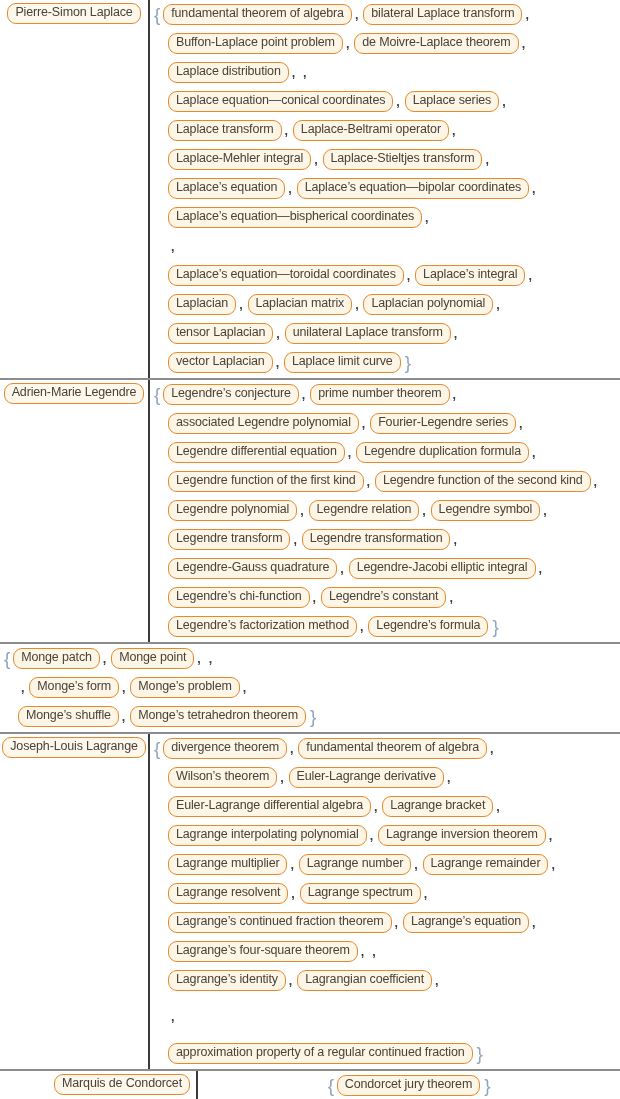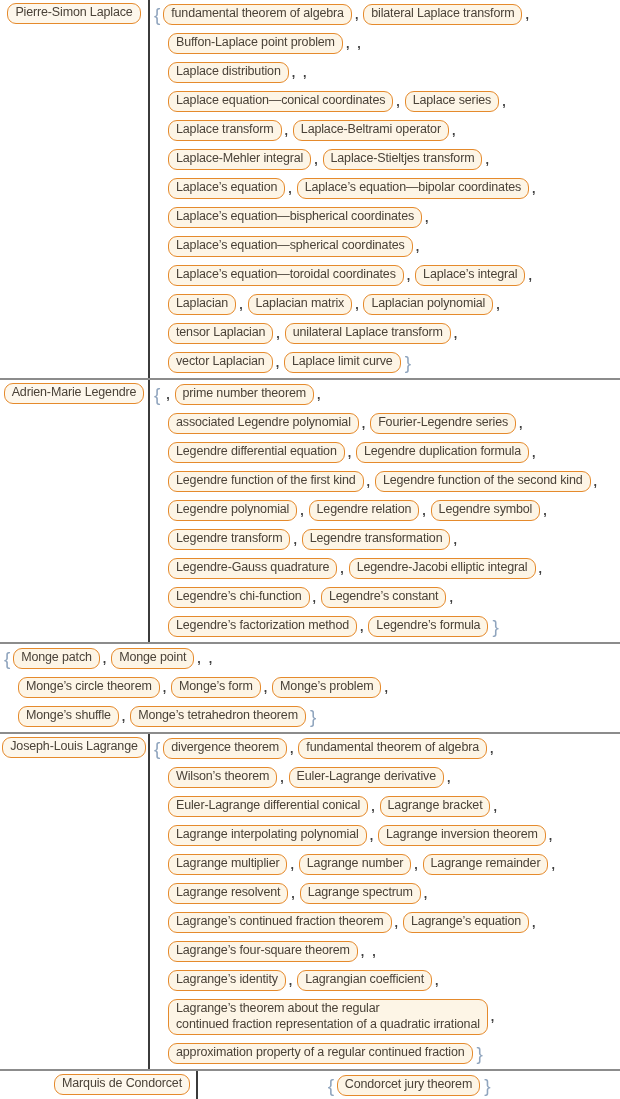--- a/index.html
+++ b/index.html
@@ -67,20 +67,21 @@
         <div class="line">
           <span class="brace open">{</span>
           <span class="badge">fundamental theorem of algebra</span>
           <span class="comma">,</span>
           <span class="badge">bilateral Laplace transform</span>
           <span class="comma">,</span>
         </div>
         <div class="line cont">
           <span class="badge">Buffon-Laplace point problem</span>
           <span class="comma">,</span>
+          <span class="badge">de Moivre-Laplace theorem</span>
           <span class="comma">,</span>
         </div>
         <div class="line cont">
           <span class="badge">Laplace distribution</span>
           <span class="comma">,</span>
           <span class="comma">,</span>
         </div>
         <div class="line cont">
           <span class="badge">Laplace equation—conical coordinates</span>
           <span class="comma">,</span>
@@ -103,21 +104,20 @@
           <span class="badge">Laplace’s equation</span>
           <span class="comma">,</span>
           <span class="badge">Laplace’s equation—bipolar coordinates</span>
           <span class="comma">,</span>
         </div>
         <div class="line cont">
           <span class="badge">Laplace’s equation—bispherical coordinates</span>
           <span class="comma">,</span>
         </div>
         <div class="line cont">
-          <span class="badge">Laplace’s equation—spherical coordinates</span>
           <span class="comma">,</span>
         </div>
         <div class="line cont">
           <span class="badge">Laplace’s equation—toroidal coordinates</span>
           <span class="comma">,</span>
           <span class="badge">Laplace’s integral</span>
           <span class="comma">,</span>
         </div>
         <div class="line cont">
           <span class="badge">Laplacian</span>
@@ -141,20 +141,21 @@
         </div>
       </div>
     </div>
     <div class="row">
       <div class="name-cell">
         <span class="badge name-badge">Adrien-Marie Legendre</span>
       </div>
       <div class="list-cell">
         <div class="line">
           <span class="brace open">{</span>
+          <span class="badge">Legendre’s conjecture</span>
           <span class="comma">,</span>
           <span class="badge">prime number theorem</span>
           <span class="comma">,</span>
         </div>
         <div class="line cont">
           <span class="badge">associated Legendre polynomial</span>
           <span class="comma">,</span>
           <span class="badge">Fourier-Legendre series</span>
           <span class="comma">,</span>
         </div>
@@ -208,21 +209,20 @@
       <div class="list-cell">
         <div class="line">
           <span class="brace open">{</span>
           <span class="badge">Monge patch</span>
           <span class="comma">,</span>
           <span class="badge">Monge point</span>
           <span class="comma">,</span>
           <span class="comma">,</span>
         </div>
         <div class="line cont">
-          <span class="badge">Monge’s circle theorem</span>
           <span class="comma">,</span>
           <span class="badge">Monge’s form</span>
           <span class="comma">,</span>
           <span class="badge">Monge’s problem</span>
           <span class="comma">,</span>
         </div>
         <div class="line cont">
           <span class="badge">Monge’s shuffle</span>
           <span class="comma">,</span>
           <span class="badge">Monge’s tetrahedron theorem</span>
@@ -242,21 +242,21 @@
           <span class="badge">fundamental theorem of algebra</span>
           <span class="comma">,</span>
         </div>
         <div class="line cont">
           <span class="badge">Wilson’s theorem</span>
           <span class="comma">,</span>
           <span class="badge">Euler-Lagrange derivative</span>
           <span class="comma">,</span>
         </div>
         <div class="line cont">
-          <span class="badge">Euler-Lagrange differential conical</span>
+          <span class="badge">Euler-Lagrange differential algebra</span>
           <span class="comma">,</span>
           <span class="badge">Lagrange bracket</span>
           <span class="comma">,</span>
         </div>
         <div class="line cont">
           <span class="badge">Lagrange interpolating polynomial</span>
           <span class="comma">,</span>
           <span class="badge">Lagrange inversion theorem</span>
           <span class="comma">,</span>
         </div>
@@ -285,22 +285,20 @@
           <span class="comma">,</span>
           <span class="comma">,</span>
         </div>
         <div class="line cont">
           <span class="badge">Lagrange’s identity</span>
           <span class="comma">,</span>
           <span class="badge">Lagrangian coefficient</span>
           <span class="comma">,</span>
         </div>
         <div class="line cont tall">
-          <span class="badge">Lagrange’s theorem about the regular
-continued fraction representation of a quadratic irrational</span>
           <span class="comma">,</span>
         </div>
         <div class="line cont">
           <span class="badge">approximation property of a regular continued fraction</span>
           <span class="brace close">}</span>
         </div>
       </div>
     </div>
     <div class="row">
       <div class="name-cell">

